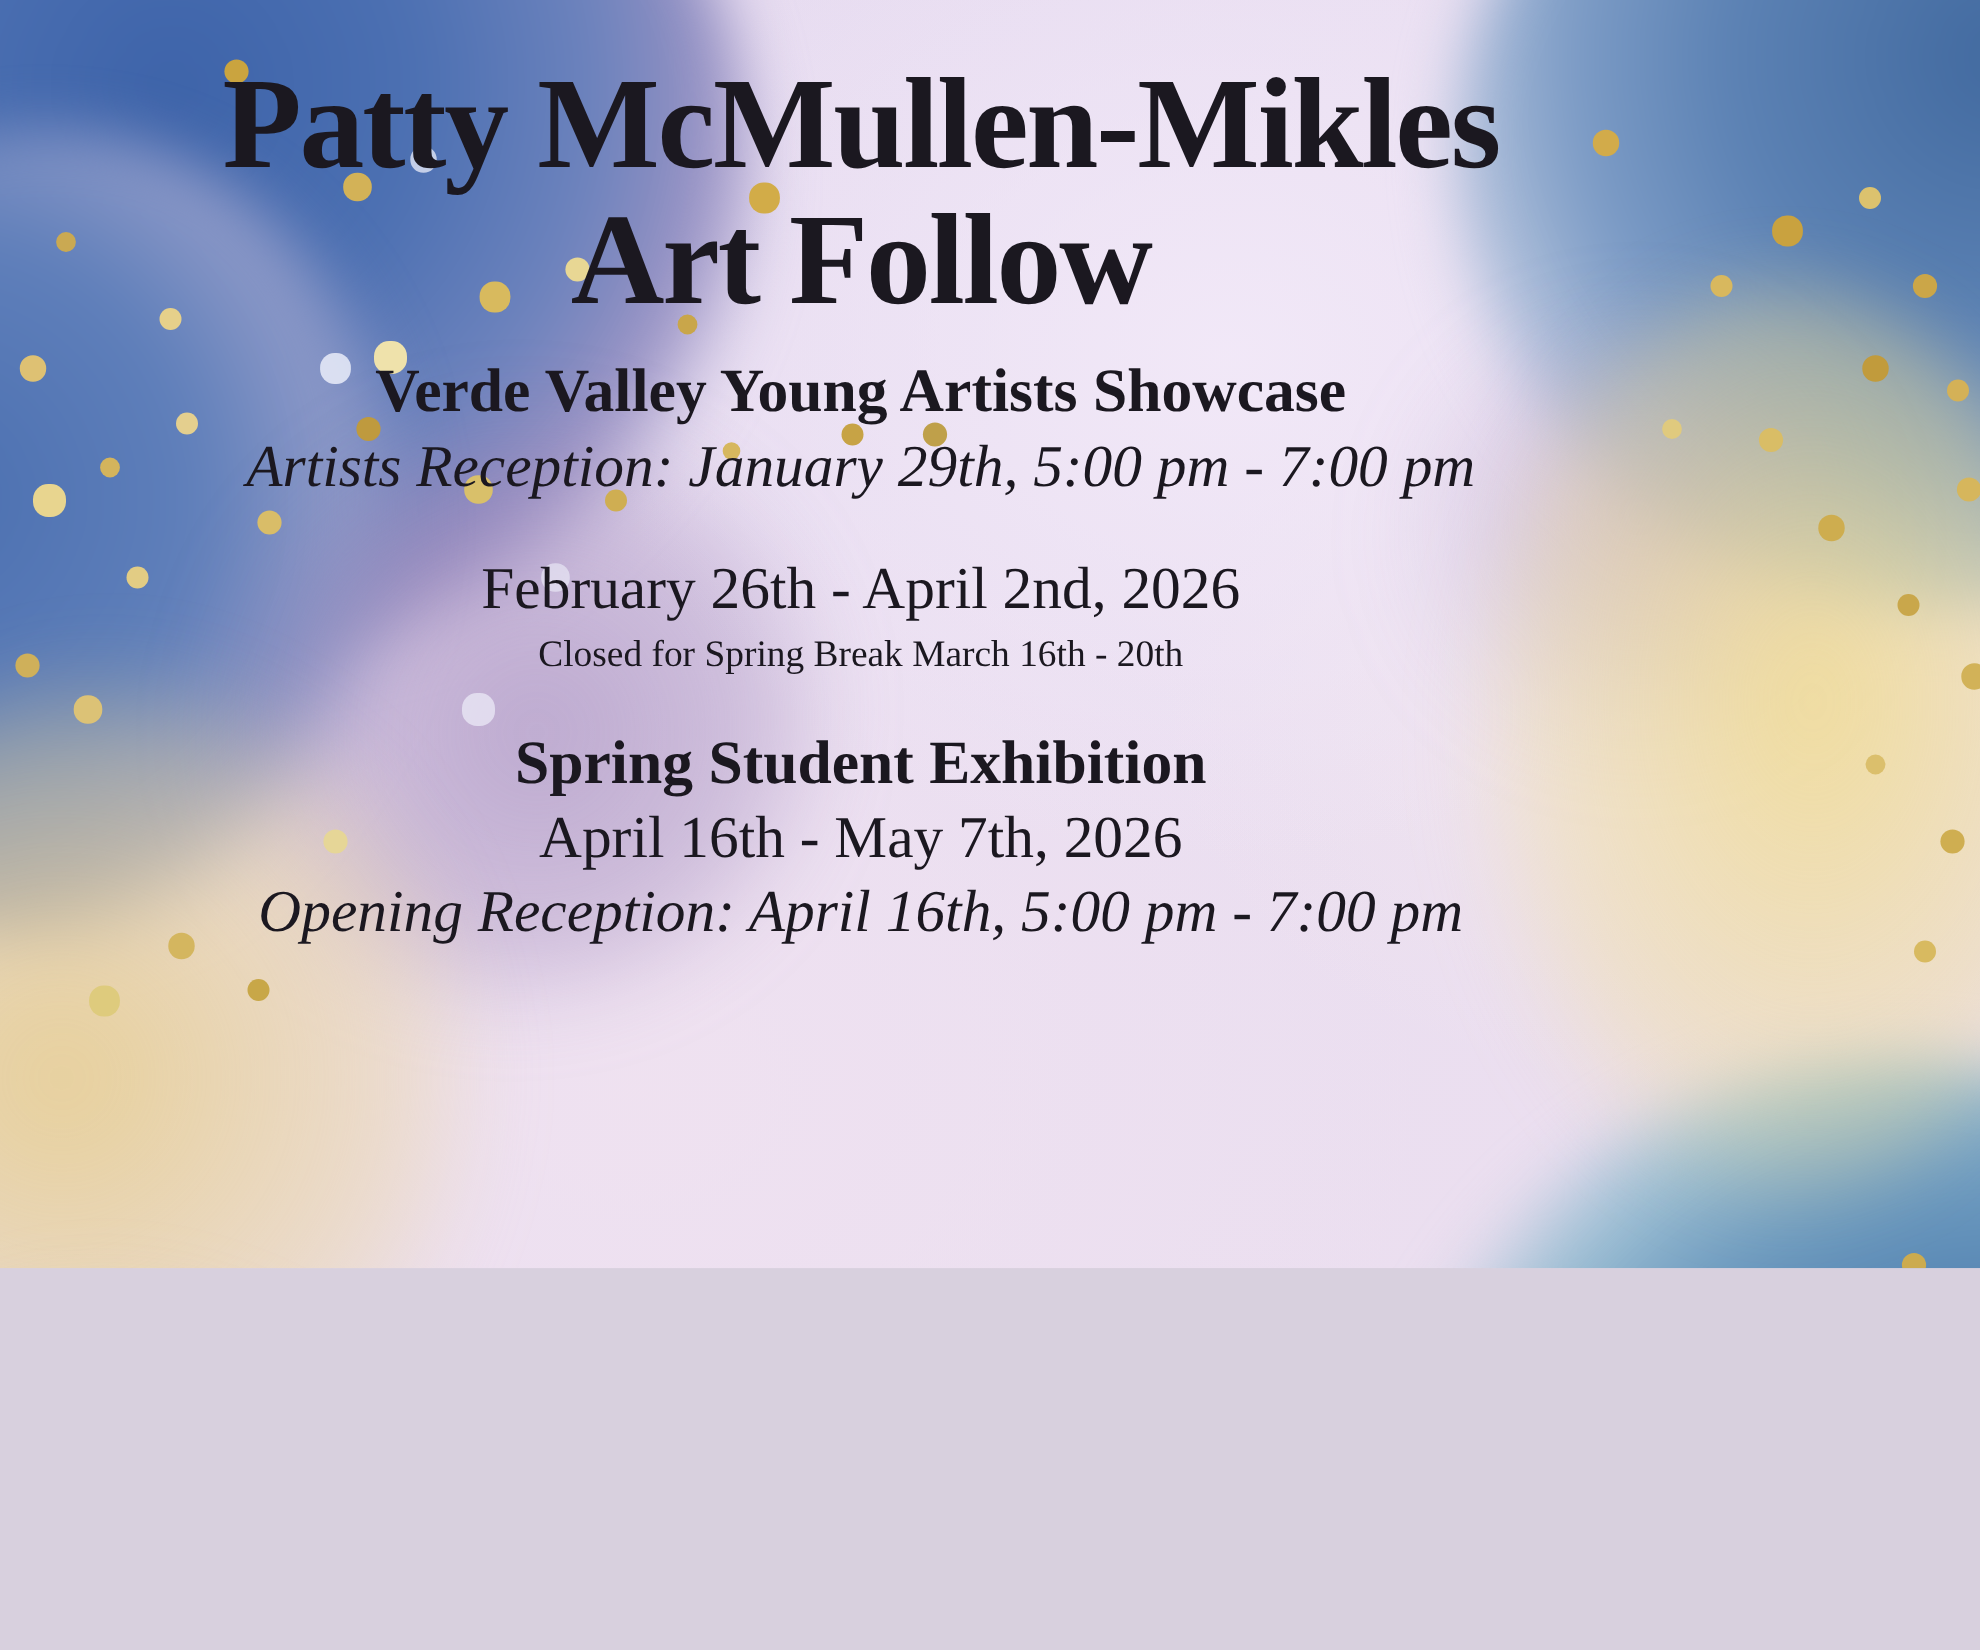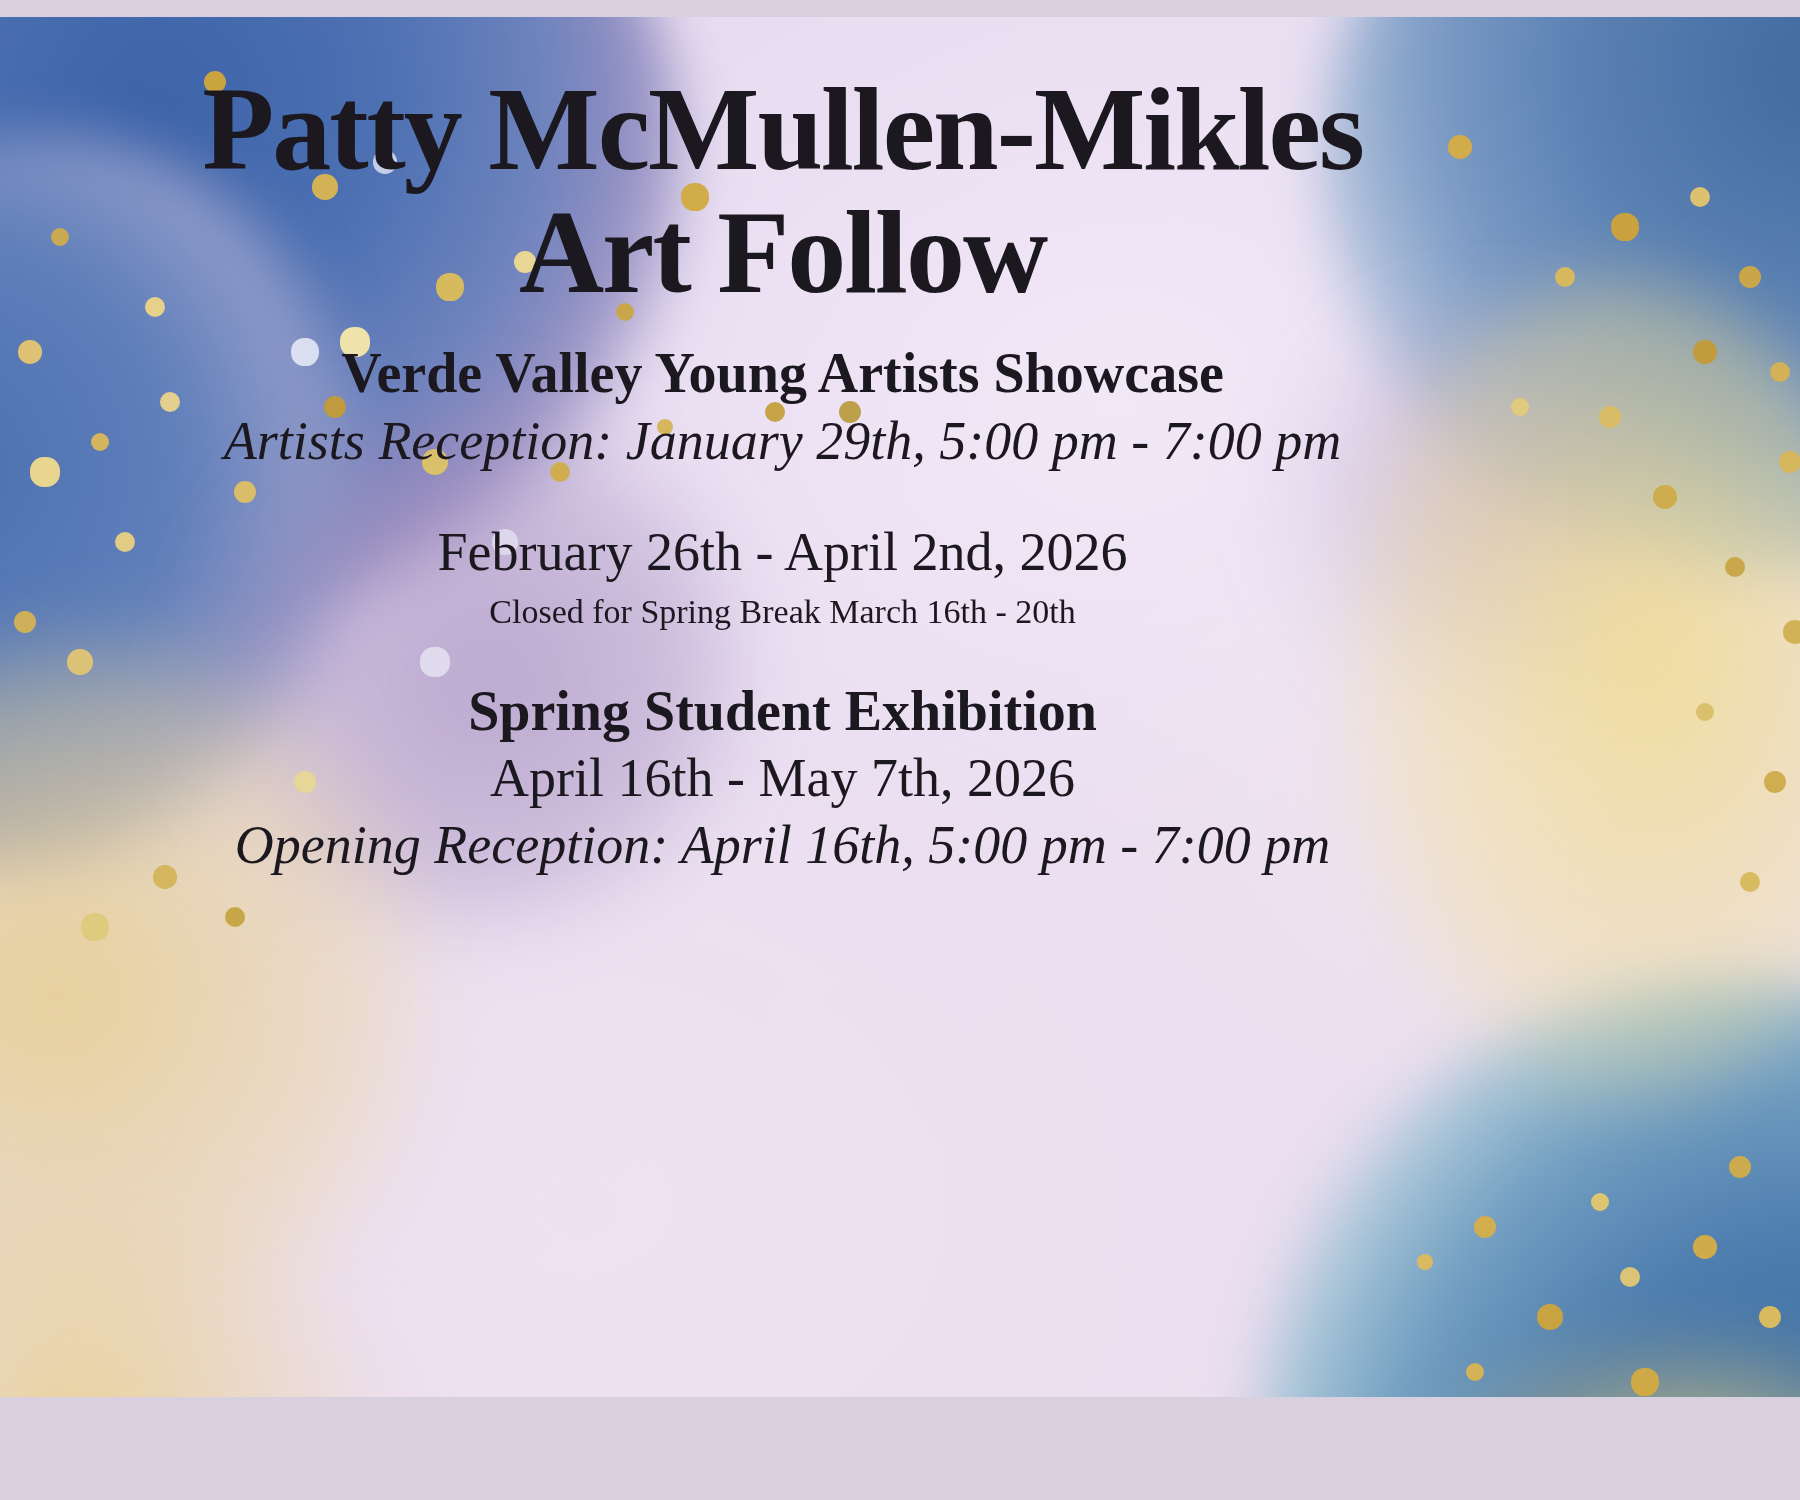--- a/index.html
+++ b/index.html
@@ -1,27 +1,26 @@
 <!DOCTYPE html>
 <html><head>
 <meta charset="utf-8">
 <style>
   html,body { margin:0; padding:0; background:#d8d0de; }
   .poster {
     position:relative;
-    width:1800px; height:1380px;
+    width:1800px; height:1153px;
     overflow:hidden;
     background:
       radial-gradient(ellipse 950px 750px at 62% 28%, rgba(242,233,248,.9) 0%, rgba(242,233,248,0) 62%),
       radial-gradient(ellipse 1100px 850px at 32% 86%, rgba(240,226,240,.85) 0%, rgba(240,226,240,0) 66%),
       radial-gradient(ellipse 800px 600px at 85% 55%, rgba(243,232,238,.7) 0%, rgba(243,232,238,0) 60%),
       linear-gradient(135deg, #e5daf0 0%, #e9def1 45%, #ecdfef 100%);
     font-family:"Liberation Serif", serif;
     color:#1b1820;
-    margin-top:17px;
   }
   .blob { position:absolute; border-radius:50%; filter:blur(26px); }
   .blob-tl-1 { left:-230px; top:-270px; width:920px; height:870px;
     background:radial-gradient(circle at 42% 40%, #3d63a9 0%, #4c70b2 30%, #6d83bd 52%, #9a93c4 66%, rgba(154,147,196,0) 76%); }
   .blob-tl-2 { left:-300px; top:120px; width:680px; height:740px;
     background:radial-gradient(circle at 35% 45%, #4a6fb0 0%, #5f7fba 40%, #8f9ac8 62%, rgba(143,154,200,0) 75%); }
   .blob-tl-fringe { left:180px; top:380px; width:560px; height:520px; filter:blur(40px);
     background:radial-gradient(circle at 55% 55%, rgba(148,123,178,.55) 0%, rgba(148,123,178,.3) 50%, rgba(148,123,178,0) 72%); }
   .blob-tr { left:1320px; top:-260px; width:860px; height:820px;
     background:radial-gradient(circle at 58% 38%, #41699f 0%, #5c82b4 35%, #7d9cc6 55%, #aabcd8 68%, rgba(170,188,216,0) 78%); }

